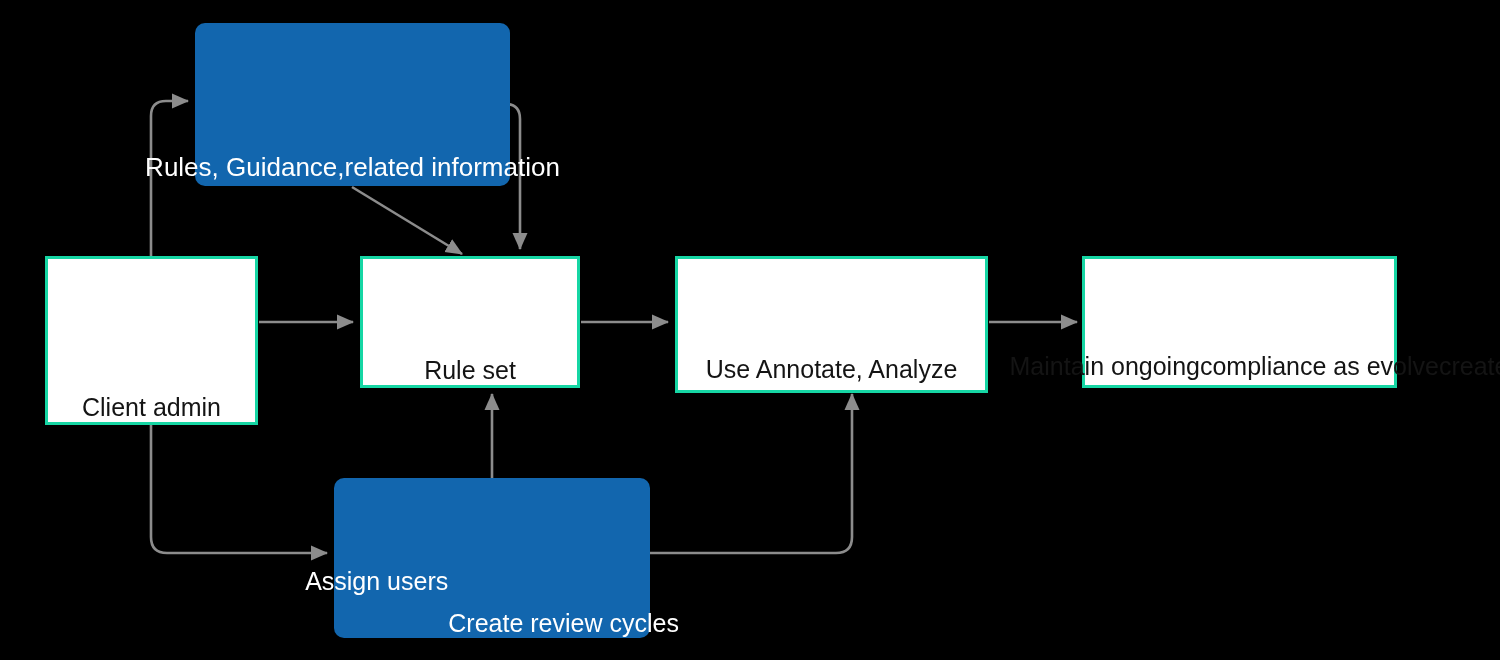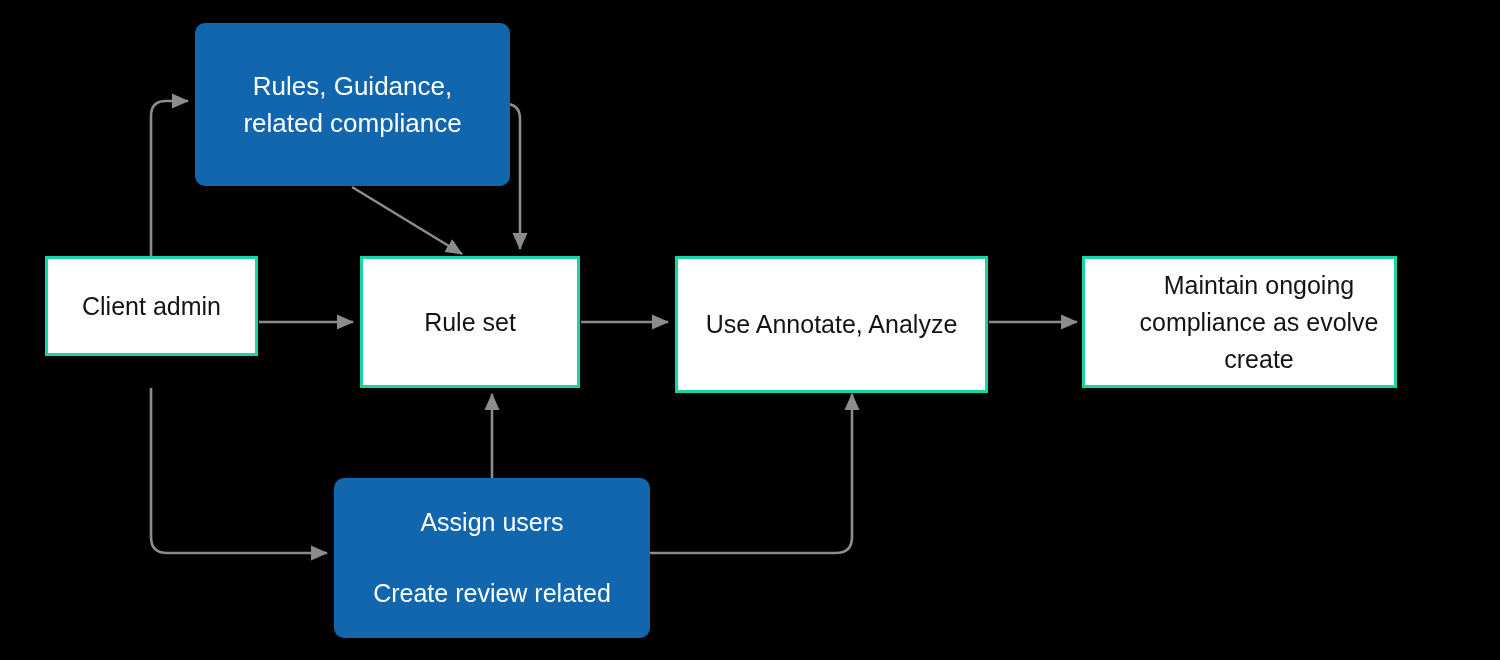--- a/index.html
+++ b/index.html
@@ -22,22 +22,22 @@
     left: 0;
     top: 0;
     width: 1500px;
     height: 660px;
     pointer-events: none;
   }
   .node {
     position: absolute;
     box-sizing: border-box;
     display: flex;
-    flex-direction: column;
-    align-items: center;
+    flex-direction: row;
+    align-items: flex-end;
     justify-content: center;
     text-align: center;
   }
   .node.white {
     background: #ffffff;
     border: 3px solid #16d6a4;
     color: #141414;
   }
   .node.blue {
     background: #1266ae;
@@ -83,39 +83,39 @@
 
     <path d="M989,322 L1077,322" fill="none" stroke="#8c8c8c" stroke-width="2.6" marker-end="url(#arrowhead)"></path>
 
     <path d="M492,478 L492,394" fill="none" stroke="#8c8c8c" stroke-width="2.6" marker-end="url(#arrowhead)"></path>
 
     <path d="M650,553 L836,553 Q852,553 852,537 L852,394" fill="none" stroke="#8c8c8c" stroke-width="2.6" marker-end="url(#arrowhead)"></path>
   </svg>
 
   <div class="node blue" id="node-rules-guidance" style="left:195px; top:23px; width:315px; height:163px;">
     <span class="line">Rules, Guidance,</span>
-    <span class="line">related compliance</span>
+    <span class="line">related information</span>
   </div>
 
-  <div class="node white" id="node-client-admin" style="left:45px; top:256px; width:213px; height:100px;">
+  <div class="node white" id="node-client-admin" style="left:45px; top:256px; width:213px; height:169px;">
     <span class="line">Client admin</span>
   </div>
 
   <div class="node white" id="node-rule-set" style="left:360px; top:256px; width:220px; height:132px;">
     <span class="line">Rule set</span>
   </div>
 
   <div class="node white" id="node-use-annotate" style="left:675px; top:256px; width:313px; height:137px;">
     <span class="line">Use Annotate, Analyze</span>
   </div>
 
   <div class="node white" id="node-maintain-compliance" style="left:1082px; top:256px; width:315px; height:132px;padding-left:39px;">
     <span class="line">Maintain ongoing</span>
     <span class="line">compliance as evolve</span>
     <span class="line">create</span>
   </div>
 
   <div class="node blue" id="node-assign-users" style="left:334px; top:478px; width:316px; height:160px;">
     <span class="line first">Assign users</span>
-    <span class="line">Create review related</span>
+    <span class="line">Create review cycles</span>
   </div>
 
 </div>
 
 </body></html>

